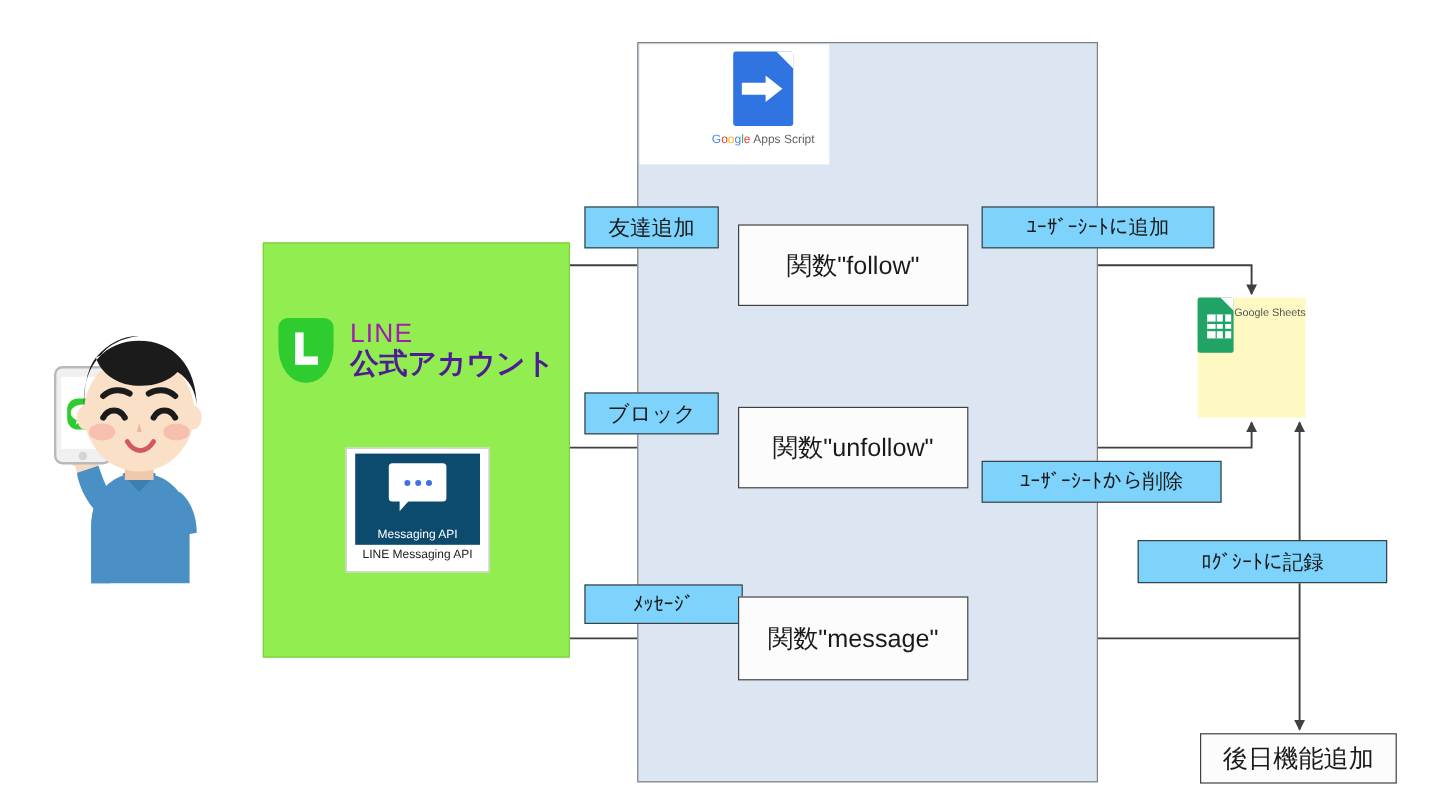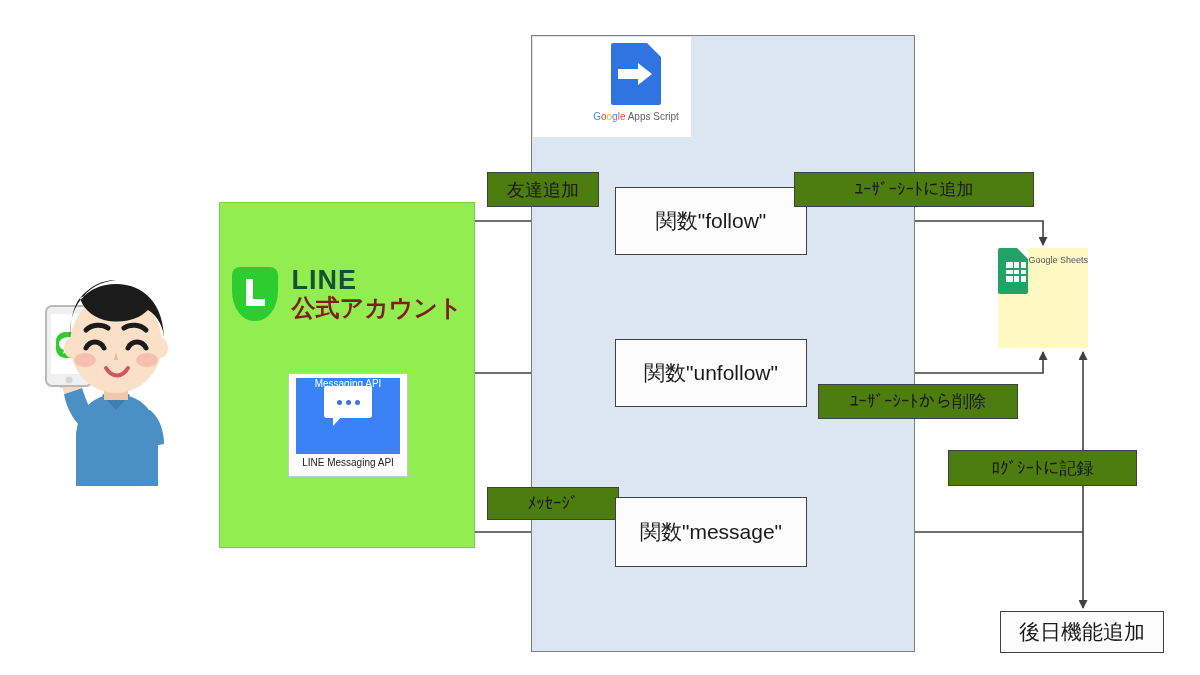--- a/index.html
+++ b/index.html
@@ -39,35 +39,35 @@
   .shield::after{
     content:"";position:absolute;left:14px;top:12px;
     width:7px;height:26px;background:#fff;
   }
   .shield::before{
     content:"";position:absolute;left:14px;top:32px;
     width:19px;height:7px;background:#fff;
   }
   #line-text-block{line-height:1.12;}
   #line-title{
-    font-size:27px;font-weight:bold;color:#14532d;letter-spacing:1px;
+    font-size:22px;font-weight:normal;color:#a21caf;letter-spacing:1px;
   }
   #line-sub{
-    font-size:24px;font-weight:bold;color:#7f1d1d;letter-spacing:0px;
+    font-size:24px;font-weight:bold;color:#4c1d95;letter-spacing:0px;
   }
 
   
   #msgapi-card{
     position:absolute;left:68px;top:170px;width:120px;height:104px;
     background:#ffffff;border:1px solid #c9c9c9;box-sizing:border-box;
     display:flex;flex-direction:column;align-items:center;
   }
   #msgapi-blue{
-    width:104px;height:76px;margin-top:4px;background:#3b82f6;
-    position:relative;display:flex;justify-content:center;
+    width:104px;height:76px;margin-top:4px;background:#0c4a6e;
+    position:relative;display:flex;align-items:flex-end;justify-content:center;
   }
   #bubble{
     position:absolute;left:50%;top:8px;transform:translateX(-50%);
     width:48px;height:32px;background:#fff;border-radius:3px;
     display:flex;align-items:center;justify-content:center;gap:4px;
   }
   #bubble::after{
     content:"";position:absolute;left:9px;bottom:-8px;
     border-left:8px solid #fff;border-bottom:9px solid transparent;
   }
@@ -83,34 +83,34 @@
   
   #person{left:18px;top:248px;width:195px;height:245px;}
 
   
   .node{
     background:#fcfcfc;border:1px solid #404040;box-sizing:border-box;
     display:flex;align-items:center;justify-content:center;
     color:#1a1a1a;white-space:nowrap;
   }
   .fnbox{font-size:21px;}
-  .lbl{font-size:18px;background:#4d7c0f;}
+  .lbl{font-size:18px;background:#7dd3fc;}
   .lbl-han{font-size:17px;}
 
   #box-follow{left:615px;top:187px;width:192px;height:68px;}
   #box-unfollow{left:615px;top:339px;width:192px;height:68px;}
   #box-message{left:615px;top:497px;width:192px;height:70px;}
 
   #lbl-friend{left:487px;top:172px;width:112px;height:35px;}
   #lbl-block{left:487px;top:327px;width:112px;height:35px;}
   #lbl-message{left:487px;top:487px;width:132px;height:33px;}
 
-  #lbl-add-user{left:794px;top:172px;width:240px;height:35px;}
+  #lbl-add-user{left:818px;top:172px;width:194px;height:35px;}
   #lbl-del-user{left:818px;top:384px;width:200px;height:35px;}
-  #lbl-log{left:948px;top:450px;width:189px;height:36px;}
+  #lbl-log{left:948px;top:450px;width:208px;height:36px;}
   #box-future{left:1000px;top:611px;width:164px;height:42px;font-size:21px;}
 
   
   #sheets-card{
     left:998px;top:248px;width:90px;height:100px;background:#fef9c3;
     display:flex;flex-direction:row;align-items:flex-start;justify-content:center;
   }
   #sheets-icon{
     width:36px;height:46px;background:#21a366;position:relative;border-radius:2px;
   }
@@ -254,20 +254,21 @@
             <span class="bdot"></span>
             <span class="bdot"></span>
         </div>
         <div id="msgapi-inner-label">Messaging API</div>
       </div>
       <div id="msgapi-caption">LINE Messaging API</div>
     </div>
   </div>
 
   <div class="abs node lbl" id="lbl-friend">友達追加</div>
+  <div class="abs node lbl" id="lbl-block">ブロック</div>
   <div class="abs node lbl lbl-han" id="lbl-message">ﾒｯｾｰｼﾞ</div>
 
   <div class="abs node fnbox" id="box-follow">関数"follow"</div>
   <div class="abs node fnbox" id="box-unfollow">関数"unfollow"</div>
   <div class="abs node fnbox" id="box-message">関数"message"</div>
 
   <div class="abs node lbl lbl-han" id="lbl-add-user">ﾕｰｻﾞｰｼｰﾄに追加</div>
   <div class="abs node lbl lbl-han" id="lbl-del-user">ﾕｰｻﾞｰｼｰﾄから削除</div>
   <div class="abs node lbl lbl-han" id="lbl-log">ﾛｸﾞｼｰﾄに記録</div>
 

